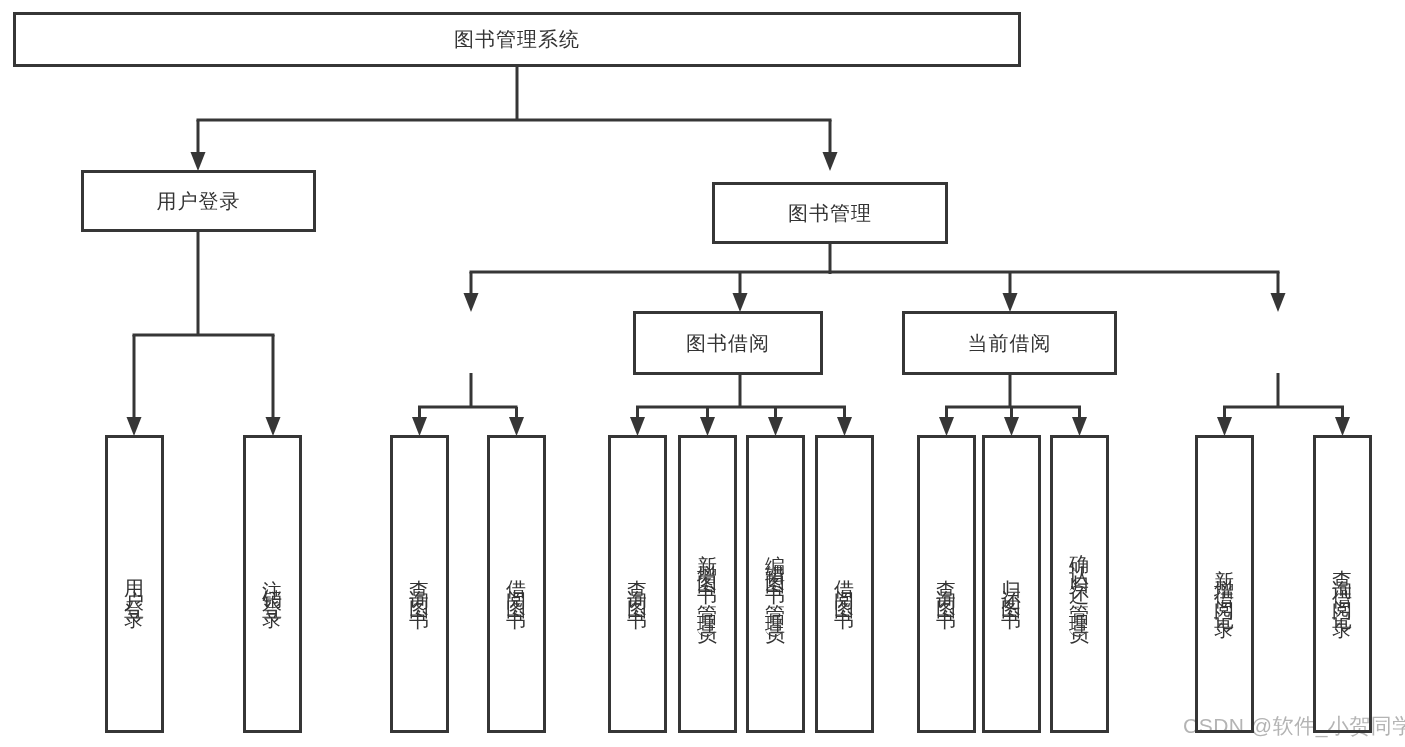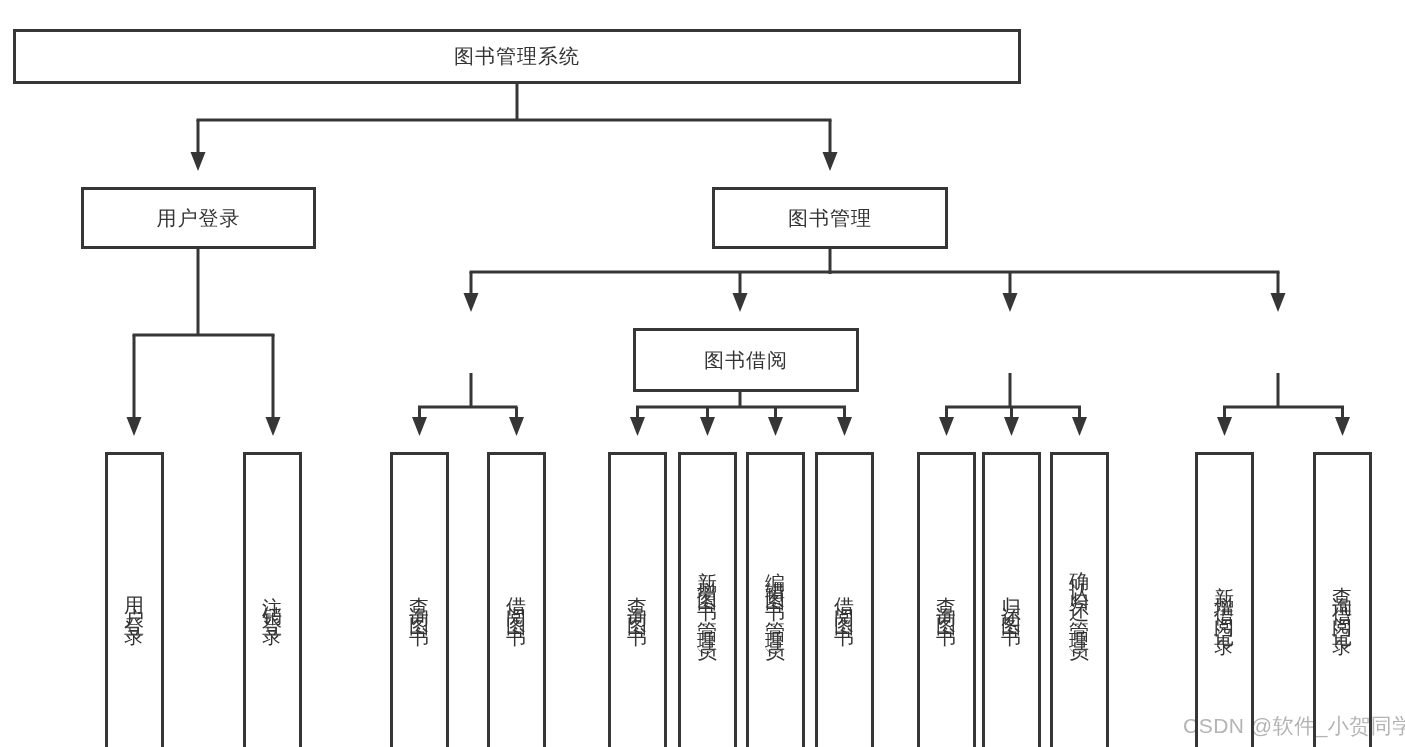--- a/index.html
+++ b/index.html
@@ -20,21 +20,20 @@
   .node {
     position: absolute;
     box-sizing: border-box;
     background: #ffffff;
     border: 3px solid #363636;
     display: flex;
     align-items: center;
     justify-content: center;
     z-index: 2;
     color: #333333;
-    margin-top: 17px;
   }
   .node.h span {
     font-size: 20px;
     letter-spacing: 1px;
     white-space: nowrap;
   }
   .node.v span {
     writing-mode: vertical-rl;
     text-orientation: mixed;
     font-size: 20px;
@@ -128,26 +127,29 @@
     </g>
   </svg>
 
   <div class="node h" style="left:13px; top:12px; width:1008px; height:55px;">
     <span>图书管理系统</span>
   </div>
 
   <div class="node h" style="left:81px; top:170px; width:235px; height:62px;">
     <span>用户登录</span>
   </div>
-  <div class="node h" style="left:712px; top:170px; width:236px; height:62px;">
+  <div class="node h" style="left:712px; top:182px; width:236px; height:62px;">
     <span>图书管理</span>
   </div>
 
-  <div class="node h" style="left:633px; top:311px; width:226px; height:64px;">
+  <div class="node h" style="left:633px; top:311px; width:190px; height:64px;">
     <span>图书借阅</span>
+  </div>
+  <div class="node h" style="left:902px; top:311px; width:215px; height:64px;">
+    <span>当前借阅</span>
   </div>
 
   <div class="node v" style="left:105px; top:435px; width:59px; height:298px;">
     <span>用户登录</span>
   </div>
   <div class="node v" style="left:243px; top:435px; width:59px; height:298px;">
     <span>注销登录</span>
   </div>
   <div class="node v" style="left:390px; top:435px; width:59px; height:298px;">
     <span>查询图书</span>

